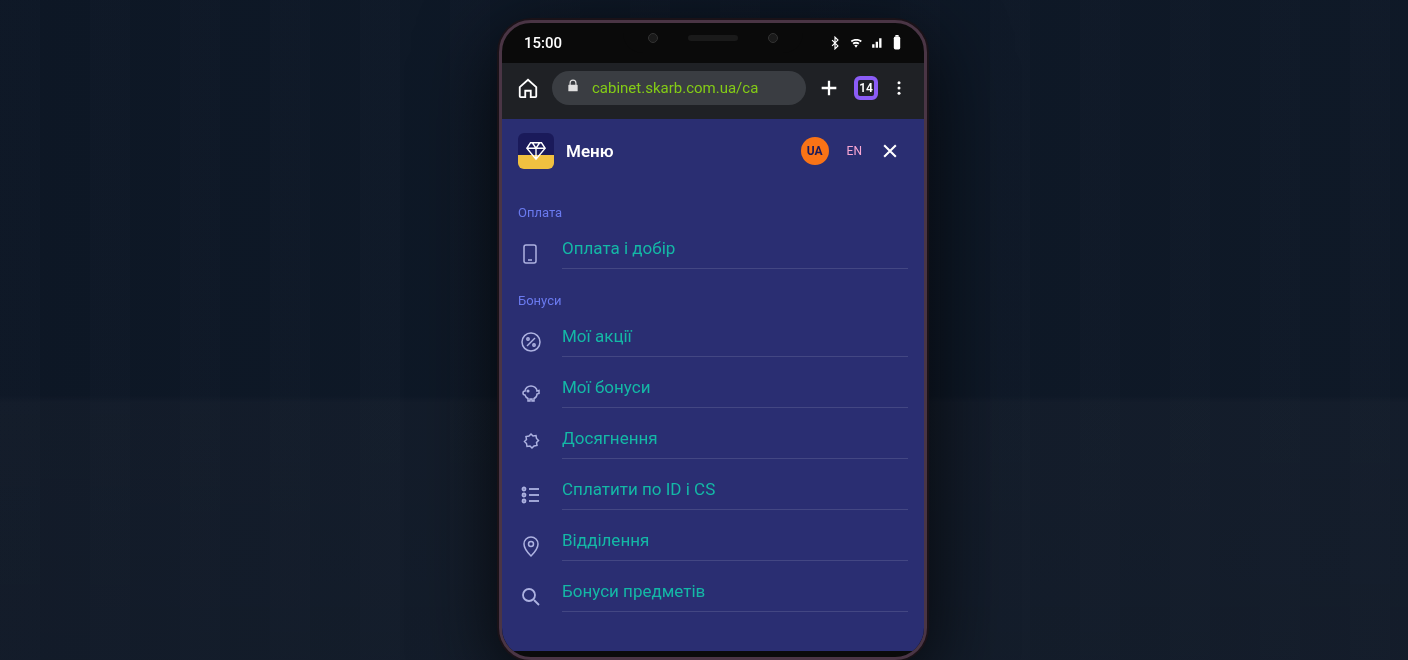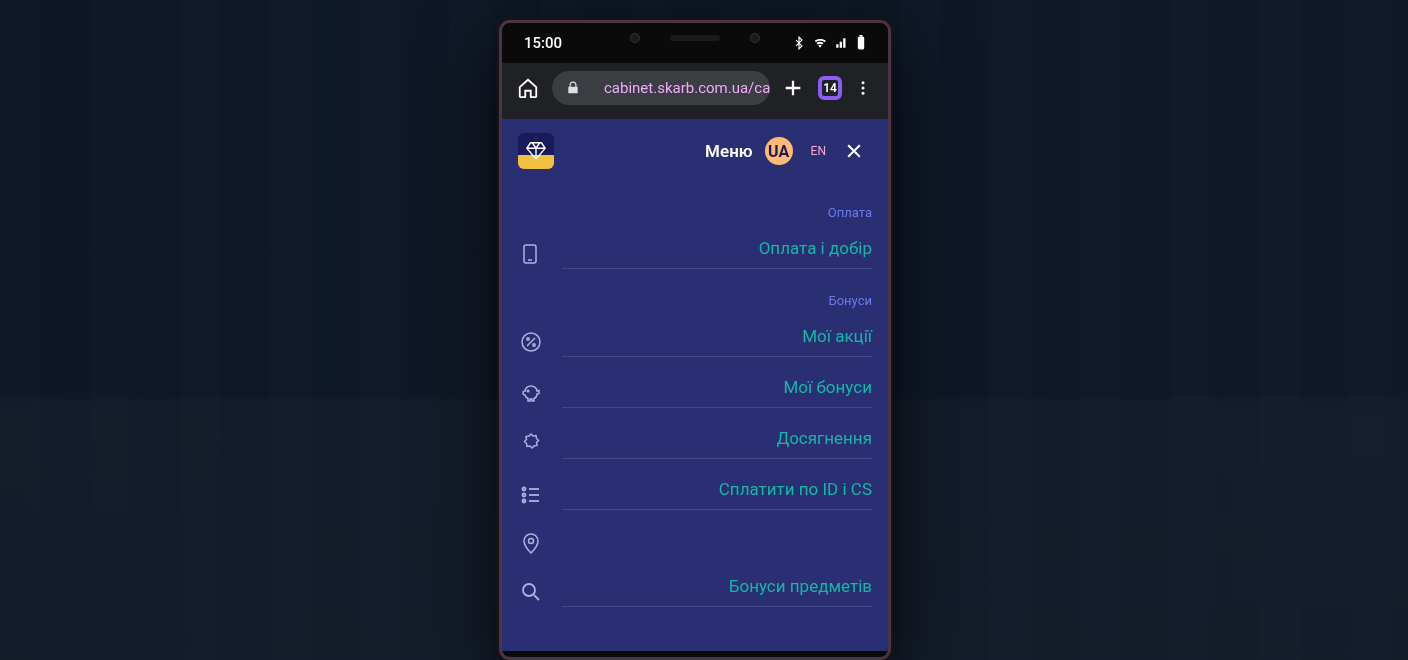--- a/index.html
+++ b/index.html
@@ -26,25 +26,25 @@
     }
     .phone-wrap {
       position: absolute;
       top: 20px;
       left: 485px;
       width: 420px;
       height: 640px;
     }
     .phone {
       position: absolute;
-      width: 392px;
+      width: 428px;
       height: 640px;
       left: 14px;
       background: #0a0a0a;
-      border-radius: 11px;
+      border-radius: 32px;
       border: 3px solid #4a3545;
       box-shadow: 0 0 0 2px #1a1218, 0 20px 80px rgba(0,0,0,0.8);
       overflow: hidden;
     }
     .notch {
       position: absolute;
       top: 0;
       left: 50%;
       transform: translateX(-50%);
       width: 180px;
@@ -90,26 +90,25 @@
       display: flex;
       align-items: center;
       gap: 12px;
       padding: 8px 14px 14px;
       background: #1f2125;
     }
     .home-ic { color: #fff; width: 24px; height: 24px; display:flex; align-items:center; justify-content:center;}
     .url-field {
       flex: 1;
       display: flex;
-      align-items: center;
-      gap: 24px;
+      gap: 12px;
       background: #3a3d42;
       border-radius: 20px;
       padding: 8px 14px;
-      color: #f0abfc;
+      color: #84cc16;
       font-size: 15px;
       overflow: hidden;
       white-space: nowrap;
     }
     .lock-ic { font-size: 13px; }
     .plus-ic { color: #fff; font-size: 22px; width: 24px; text-align: center; }
     .tab-count {
       color: #fff;
       border: 4px solid #8b5cf6;
       border-radius: 6px;
@@ -119,21 +118,20 @@
       align-items: center;
       justify-content: center;
       font-size: 12px;
       font-weight: 600;
     }
     .kebab { color: #fff; font-size: 18px; width: 20px; text-align: center; }
     .app-screen {
       background: #2a2e72;
       height: calc(100% - 102px);
       overflow: hidden;
-      text-align: right;
     }
     .app-header {
       display: flex;
       align-items: center;
       gap: 12px;
       padding: 14px 16px;
     }
     .logo {
       width: 36px;
       height: 36px;
@@ -144,23 +142,23 @@
       justify-content: center;
       font-size: 16px;
     }
     .menu-title {
       color: #fff;
       font-size: 17px;
       font-weight: 600;
       flex: 1;
     }
     .lang-pill {
-      background: #fdba74;
+      background: #f97316;
       color: #1a1a5a;
-      font-size: 16px;
+      font-size: 12px;
       font-weight: 700;
       width: 28px;
       height: 28px;
       border-radius: 50%;
       display: flex;
       align-items: center;
       justify-content: center;
     }
     .lang-txt {
       color: #f9a8d4;
@@ -340,20 +338,21 @@
           </span>
           <span class="mi-label">Сплатити по ID і CS</span>
         </div>
         <div class="menu-item">
           <span class="mi-icon">
             <svg width="24" height="24" viewBox="0 0 24 24" fill="none" stroke="currentColor" stroke-width="1.5">
                 <path d="M12 22s7-7 7-12a7 7 0 10-14 0c0 5 7 12 7 12z"></path>
                 <circle cx="12" cy="10" r="2.5"></circle>
               </svg>
           </span>
+          <span class="mi-label">Відділення</span>
         </div>
         <div class="menu-item">
           <span class="mi-icon">
             <svg width="24" height="24" viewBox="0 0 24 24" fill="none" stroke="currentColor" stroke-width="1.8">
                 <circle cx="10" cy="10" r="6"></circle>
                 <path d="M20 20l-5-5"></path>
               </svg>
           </span>
           <span class="mi-label">Бонуси предметів</span>
         </div>

